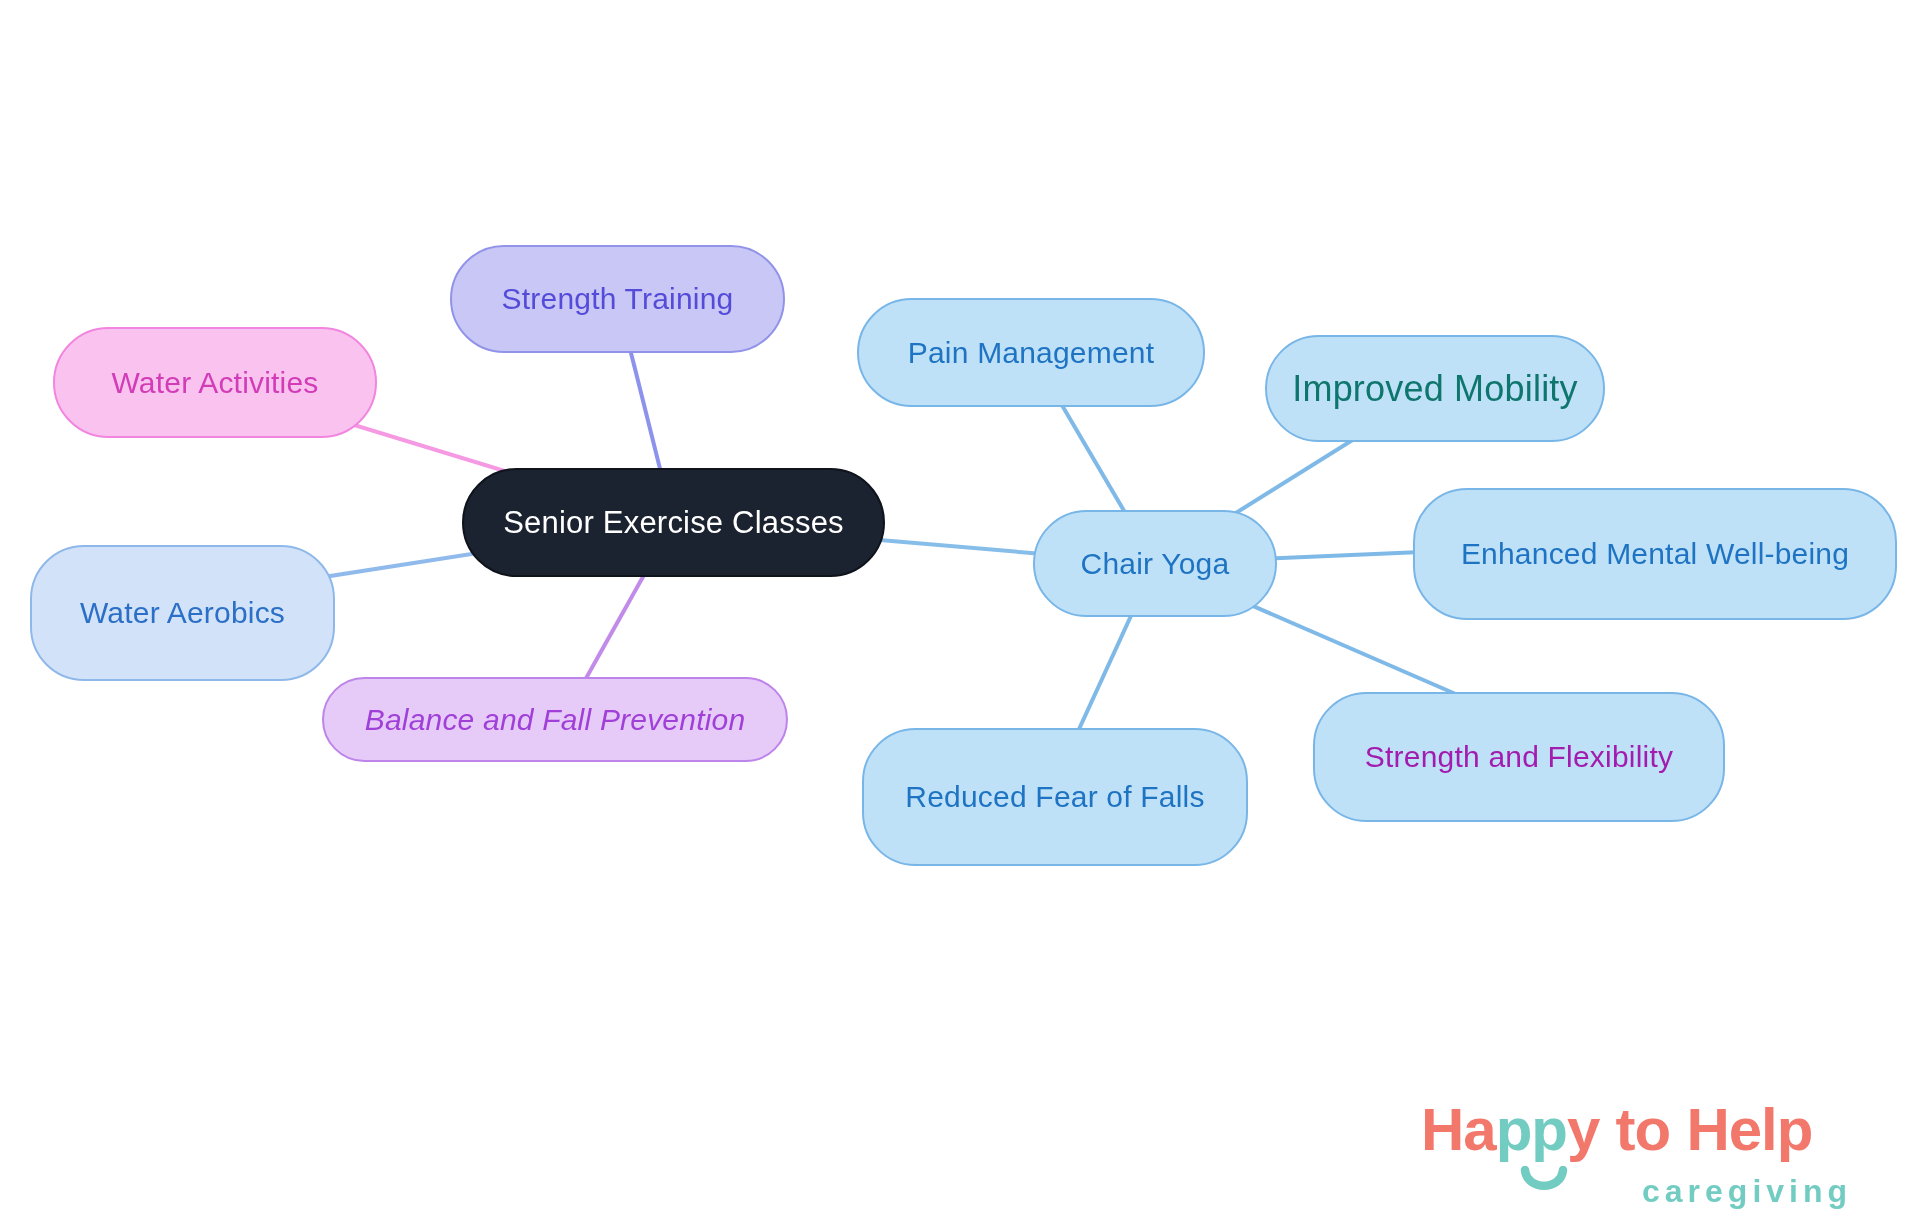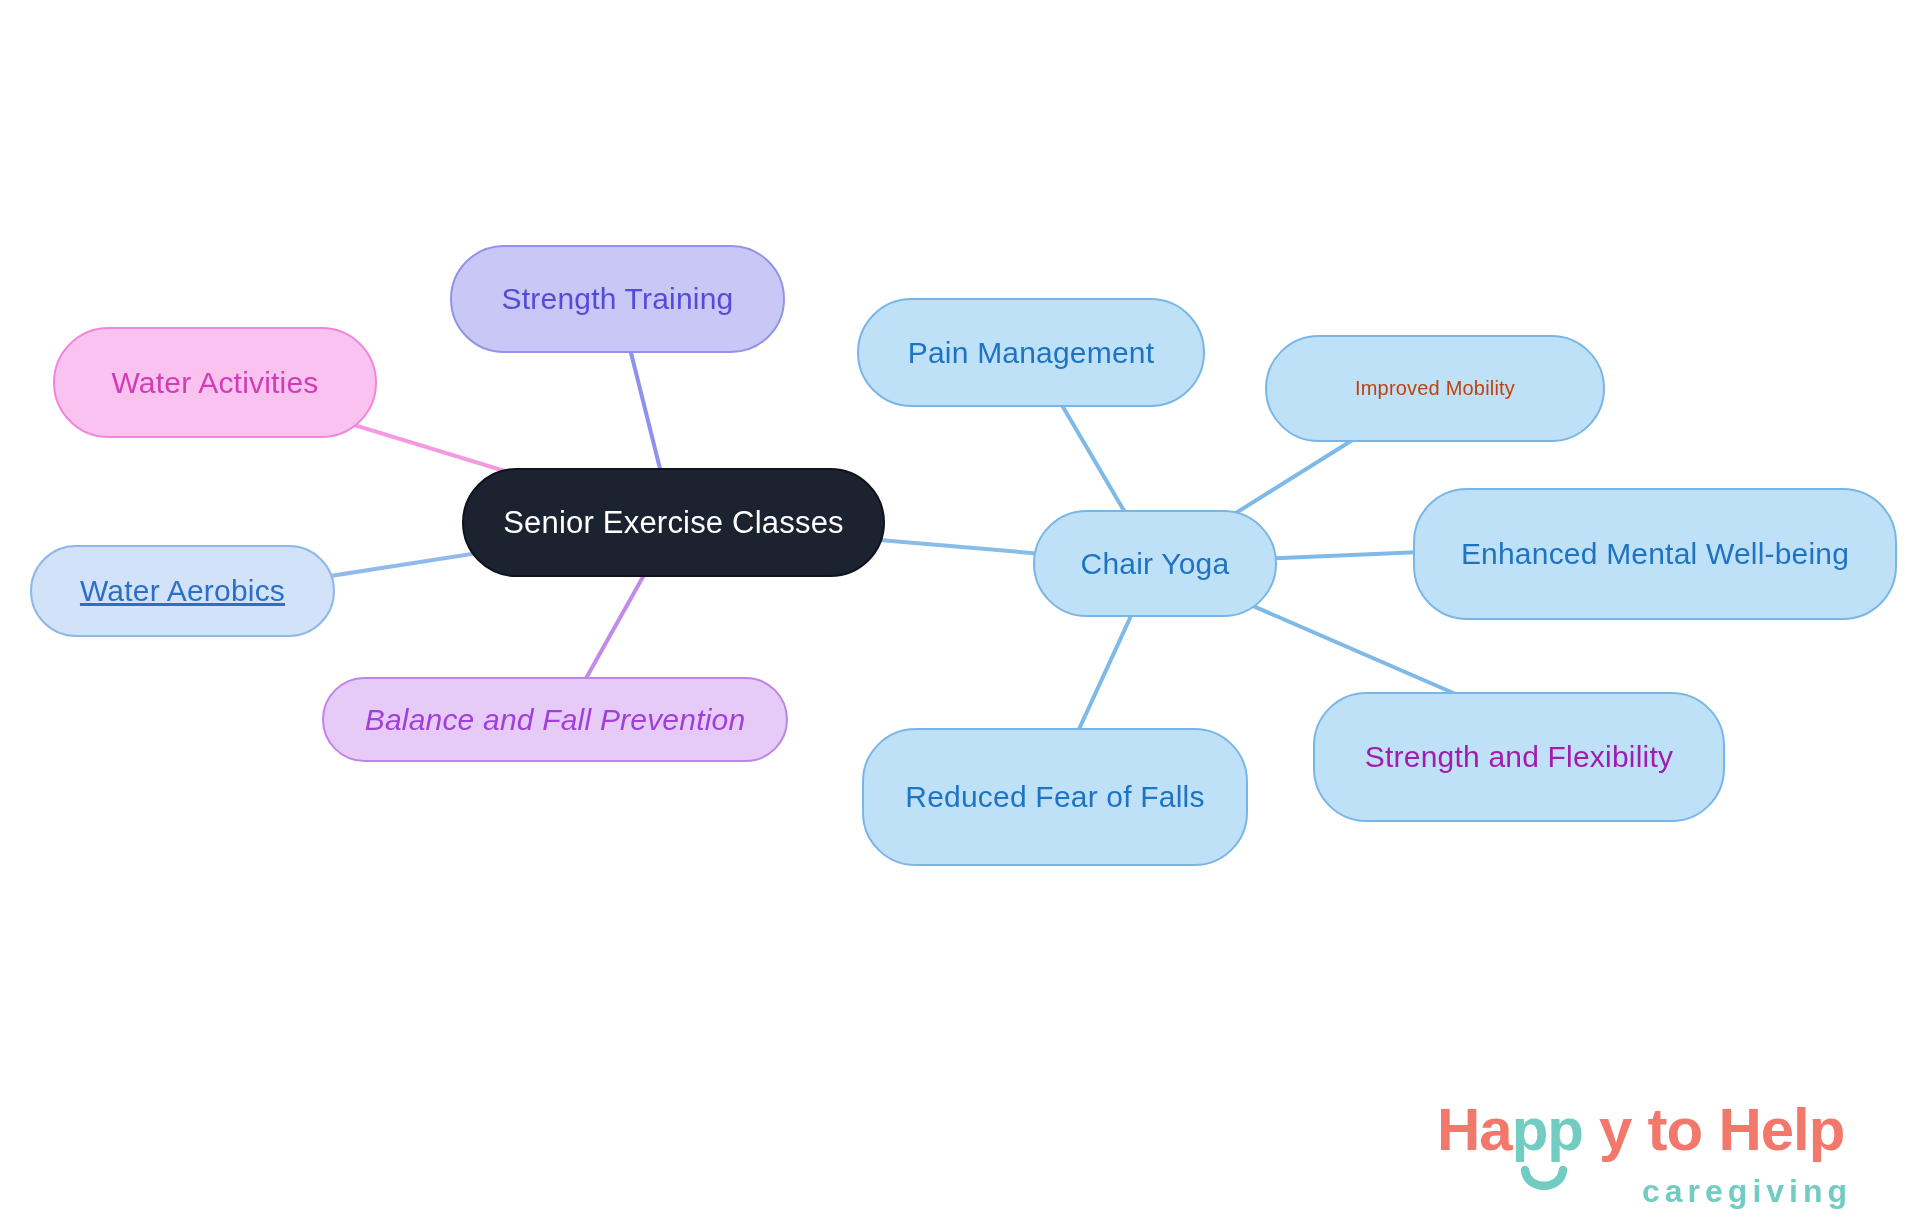--- a/index.html
+++ b/index.html
@@ -20,21 +20,21 @@
     white-space:nowrap;
     letter-spacing:0.2px;
   }
   
   .logo{position:absolute;left:1421px;top:1100px;width:490px;height:110px;z-index:3;}
   .logo-main{
     position:absolute;left:0;top:0;
     font-size:60px;font-weight:700;line-height:1;
     letter-spacing:-1px;white-space:nowrap;
   }
-  .coral{color:#F3786C;margin-left:16px;}
+  .coral{color:#F3786C;}
   .teal{color:#72CCC2;}
   .spaced{margin-left:0.27em;text-align:center;}
   .smile{position:absolute;left:99px;top:66px;width:48px;height:30px;}
   .tagline{
     position:absolute;left:221px;top:62px;
     font-size:32px;font-weight:700;letter-spacing:5px;
     white-space:nowrap;
     margin-top:11px;
   }
 </style>
@@ -51,25 +51,25 @@
     <line x1="1155" y1="563.5" x2="1435" y2="388.5" stroke="#7EB9E7" stroke-width="4"></line>
     <line x1="1155" y1="563.5" x2="1655" y2="542" stroke="#7EB9E7" stroke-width="4"></line>
     <line x1="1155" y1="563.5" x2="1519" y2="721.5" stroke="#7EB9E7" stroke-width="4"></line>
     <line x1="1155" y1="563.5" x2="1055" y2="781.5" stroke="#7EB9E7" stroke-width="4"></line>
   </svg>
 
 <div id="nodes">
     <div class="node" style="left: 462px; top: 468px; width: 423px; height: 109px; background: rgb(27, 34, 48); border-color: rgb(14, 19, 28); color: rgb(255, 255, 255); font-size: 31px; border-radius: 54.5px;">Senior Exercise Classes</div>
     <div class="node" style="left: 450px; top: 245px; width: 335px; height: 108px; background: rgb(201, 199, 245); border-color: rgb(145, 147, 233); color: rgb(84, 76, 216); font-size: 30px; border-radius: 54px;">Strength Training</div>
     <div class="node" style="left: 53px; top: 327px; width: 324px; height: 111px; background: rgb(250, 195, 239); border-color: rgb(242, 133, 223); color: rgb(210, 60, 183); font-size: 30px; border-radius: 55.5px;">Water Activities</div>
-    <div class="node" style="left: 30px; top: 545px; width: 305px; height: 92px; background: rgb(210, 227, 249); border-color: rgb(143, 184, 234); color: rgb(43, 111, 198); font-size: 30px; border-radius: 54px; text-decoration: underline;">Water Aerobics</div>
+    <div class="node" style="left: 30px; top: 545px; width: 305px; height: 136px; background: rgb(210, 227, 249); border-color: rgb(143, 184, 234); color: rgb(43, 111, 198); font-size: 30px; border-radius: 54px;">Water Aerobics</div>
     <div class="node" style="left: 322px; top: 677px; width: 466px; height: 85px; background: rgb(230, 203, 248); border-color: rgb(190, 132, 234); color: rgb(160, 64, 216); font-size: 30px; border-radius: 56.5px; font-style: italic;">Balance and Fall Prevention</div>
     <div class="node" style="left: 1033px; top: 510px; width: 244px; height: 107px; background: rgb(191, 225, 248); border-color: rgb(121, 182, 232); color: rgb(30, 115, 194); font-size: 30px; border-radius: 53.5px;">Chair Yoga</div>
     <div class="node" style="left: 857px; top: 298px; width: 348px; height: 109px; background: rgb(191, 225, 248); border-color: rgb(121, 182, 232); color: rgb(30, 115, 194); font-size: 30px; border-radius: 54.5px;">Pain Management</div>
-    <div class="node" style="left: 1265px; top: 335px; width: 340px; height: 107px; background: rgb(191, 225, 248); border-color: rgb(121, 182, 232); color: #c2410c; font-size: 20px; border-radius: 53.5px;">Improved Mobility</div>
+    <div class="node" style="left: 1265px; top: 335px; width: 340px; height: 107px; background: rgb(191, 225, 248); border-color: rgb(121, 182, 232); color: #0f766e; font-size: 36px; border-radius: 53.5px;">Improved Mobility</div>
     <div class="node" style="left: 1413px; top: 488px; width: 484px; height: 132px; background: rgb(191, 225, 248); border-color: rgb(121, 182, 232); color: rgb(30, 115, 194); font-size: 30px; border-radius: 54px;">Enhanced Mental Well-being</div>
     <div class="node" style="left: 1313px; top: 692px; width: 412px; height: 130px; background: rgb(191, 225, 248); border-color: rgb(121, 182, 232); color: #a21caf; font-size: 30px; border-radius: 53.5px;">Strength and Flexibility</div>
     <div class="node" style="left: 862px; top: 728px; width: 386px; height: 138px; background: rgb(191, 225, 248); border-color: rgb(121, 182, 232); color: rgb(30, 115, 194); font-size: 30px; border-radius: 53.5px;">Reduced Fear of Falls</div>
   </div>
 
 <div class="logo">
   <div class="logo-main"><span class="coral">Ha</span><span class="teal">pp</span><span class="coral">y</span><span class="coral spaced">to</span><span class="coral spaced">Help</span></div>
   <svg class="smile" viewBox="0 0 48 30" xmlns="http://www.w3.org/2000/svg">
     <path d="M5 4 C 7 25, 41 25, 43 4" fill="none" stroke="#72CCC2" stroke-width="8.5" stroke-linecap="round"></path>
   </svg>

